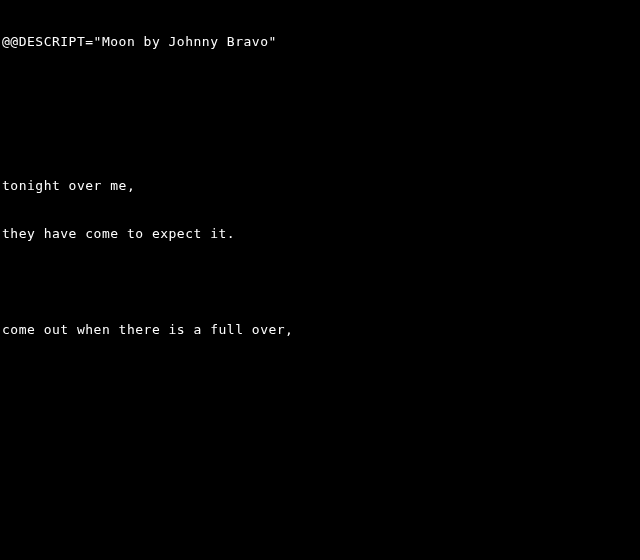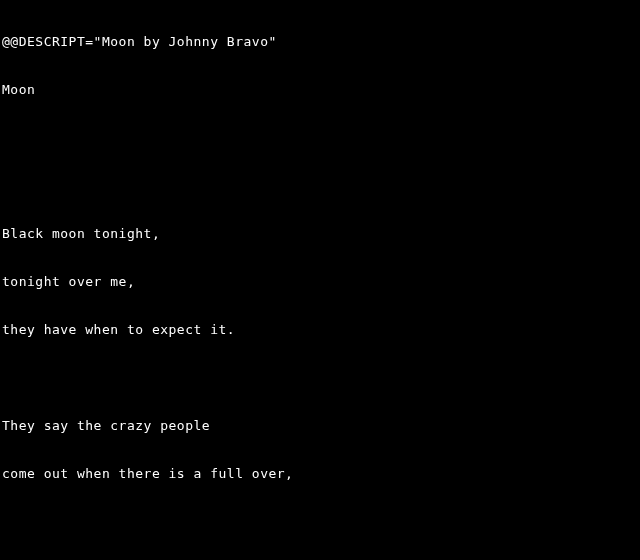--- a/index.html
+++ b/index.html
@@ -41,28 +41,25 @@
   .blank {
     min-height: 16px;
   }
 </style>
 </head>
 <body>
 
 <div id="screen">
   <div class="text-body">
     <div class="line">@@DESCRIPT="Moon by Johnny Bravo"</div>
-    <div class="line">Moon</div>
     <div class="line blank"> </div>
     <div class="line blank"> </div>
-    <div class="line">Black moon tonight,</div>
     <div class="line">tonight over me,</div>
-    <div class="line">they have when to expect it.</div>
+    <div class="line">they have come to expect it.</div>
     <div class="line blank"> </div>
-    <div class="line">They say the crazy people</div>
     <div class="line">come out when there is a full over,</div>
     
     
     
     
     
     
     
     
     

